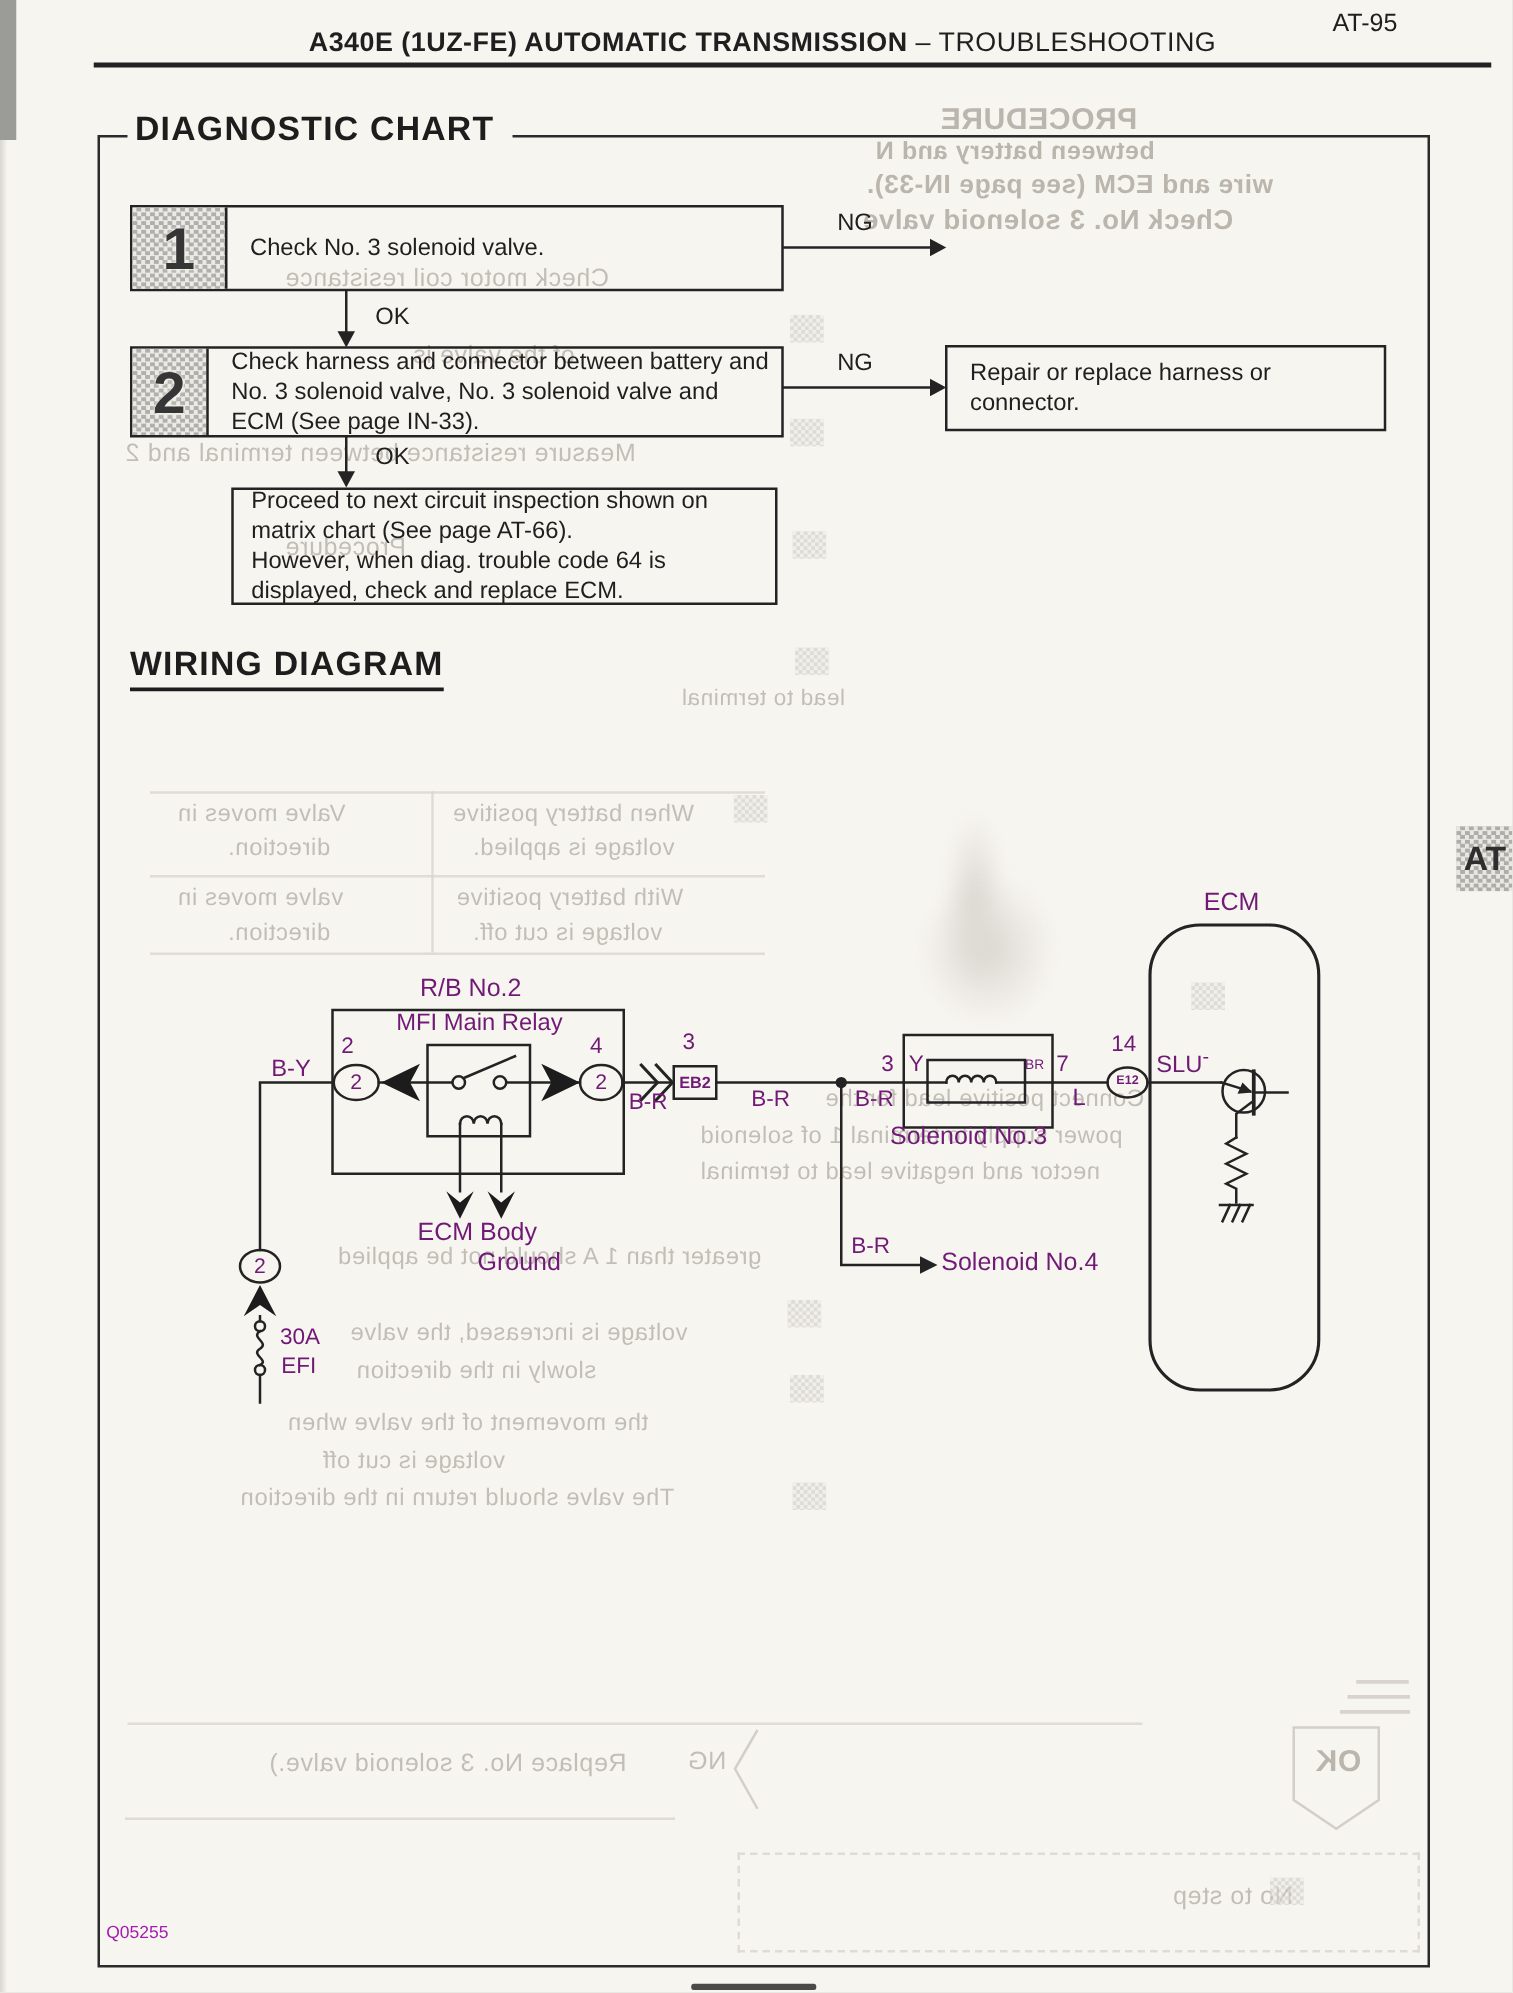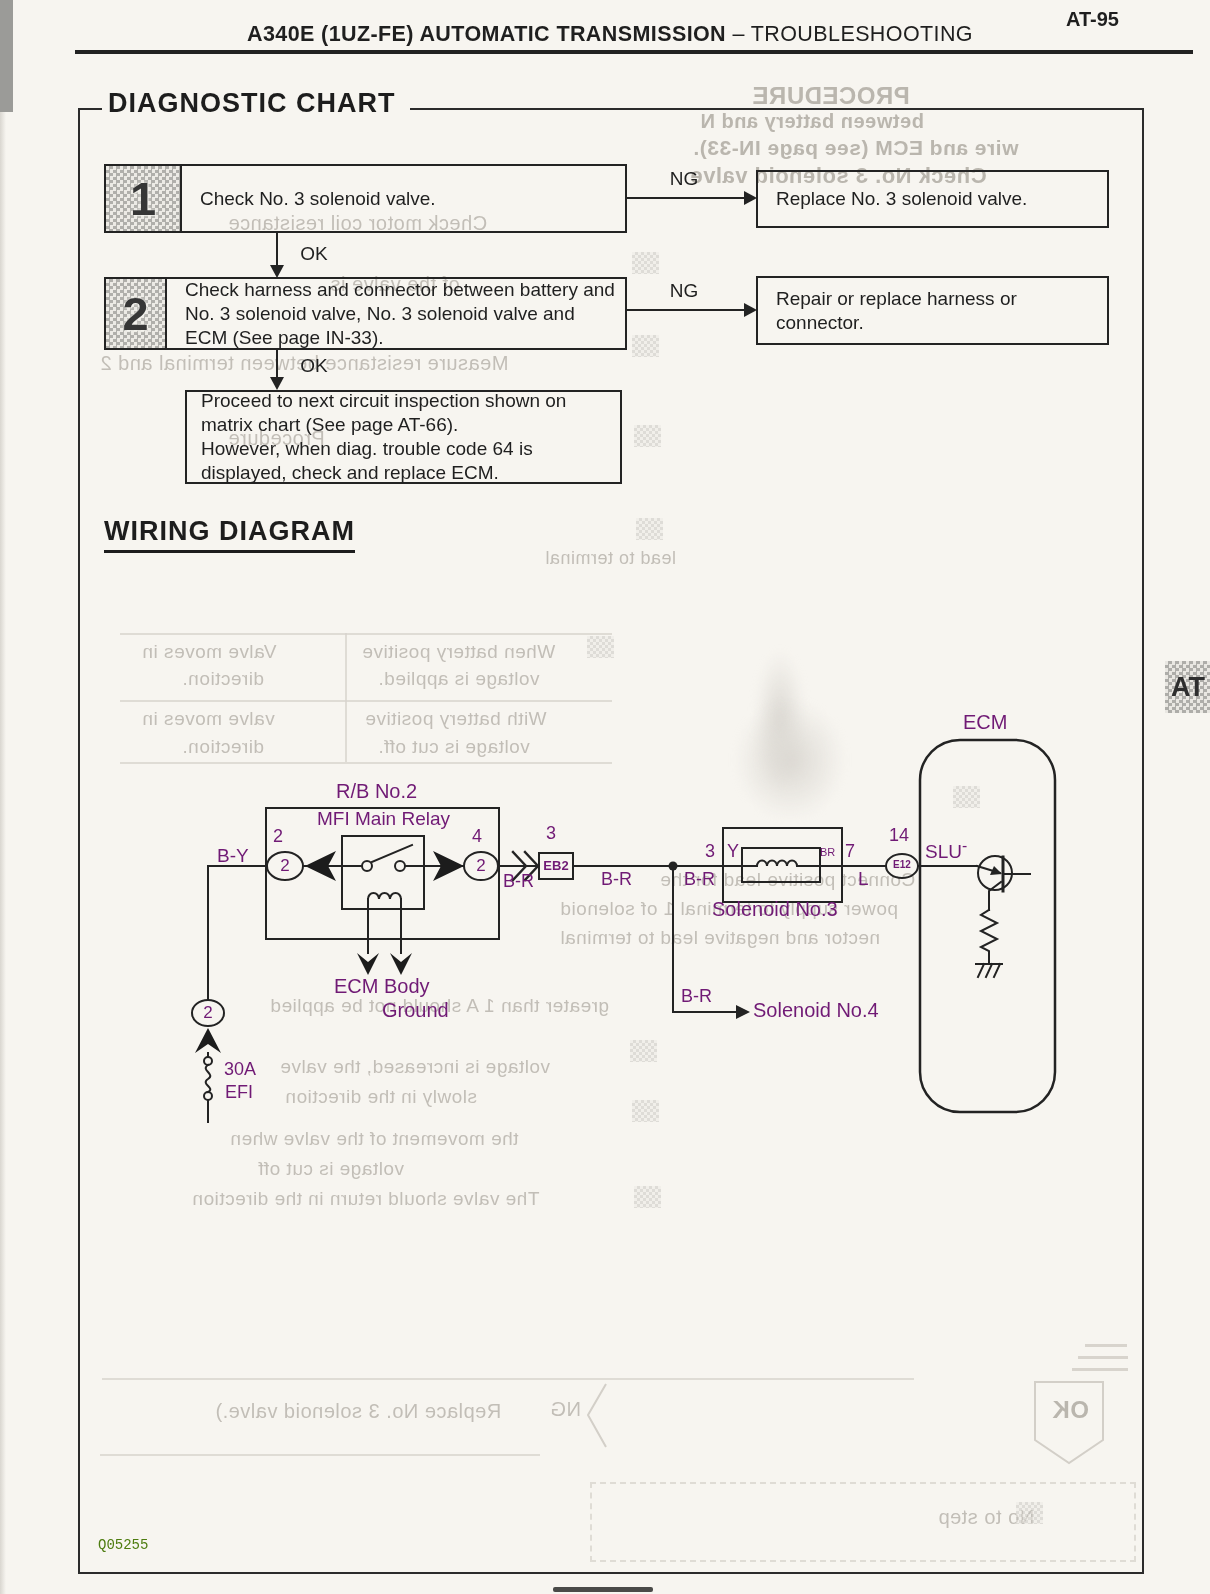--- a/index.html
+++ b/index.html
@@ -18,41 +18,41 @@
   .ghost-line{position:absolute;background:#d7d3cc;opacity:.75;}
   .ghost-dash-rect{position:absolute;border:2px dashed #dad6cf;opacity:.8;}
   .ghost-bar{position:absolute;background:#d8d4cd;height:3px;}
   .ghost-blob{position:absolute;border-radius:50%;filter:blur(5px);
       background:radial-gradient(closest-side,#dbd8d2,rgba(219,216,210,0));}
   
   .header-title{position:absolute;left:75px;top:22px;width:1070px;text-align:center;z-index:3;
       font-size:21.5px;letter-spacing:.4px;white-space:nowrap;}
   .ht-main{font-weight:bold;}
   .ht-sub{font-weight:normal;}
-  .page-num{position:absolute;left:1066px;top:8px;font-size:20px;font-weight:bold;z-index:3;}
+  .page-num{position:absolute;left:1066px;top:8px;font-size:20px;font-weight:normal;z-index:3;}
   .header-rule{position:absolute;left:75px;top:50px;width:1118px;height:4px;background:#222;z-index:3;}
   
   .outer-box{position:absolute;left:78px;top:108px;width:1062px;height:1462px;border:2.5px solid #2b2b2b;z-index:2;}
   .section-title{position:absolute;font-size:27px;font-weight:bold;letter-spacing:1px;color:#1d1d1d;z-index:3;white-space:nowrap;}
   .section-title.dc{left:102px;top:88px;background:#f7f5f0;padding:0 14px 0 6px;}
   .section-title.wd{left:104px;top:516px;border-bottom:3.5px solid #1d1d1d;padding-bottom:3px;}
   
   .flowbox{position:absolute;border:2px solid #232323;display:flex;align-items:center;z-index:2;box-sizing:border-box;}
   .numcell{width:74px;align-self:stretch;border-right:2px solid #232323;display:flex;align-items:center;justify-content:center;
       background:repeating-conic-gradient(#b0afab 0% 25%,#eceae5 0% 50%);background-size:7px 7px;
       font-size:47px;font-weight:bold;color:#363636;text-shadow:0 0 4px rgba(247,245,240,.95),1px 1px 0 rgba(247,245,240,.7);}
   .steptext{padding:6px 10px 6px 18px;font-size:19px;line-height:24px;}
   .okng{position:absolute;font-size:19px;z-index:3;width:44px;text-align:center;}
   
   .lbl{position:absolute;font-size:19px;color:#701a75;white-space:nowrap;z-index:3;}
   .pin{font-size:18px;}
   .conn{text-align:center;font-size:17px;}
   .tiny{font-size:11px;letter-spacing:0;}
   .cname{font-size:13px;font-weight:bold;text-align:center;}
-  .fig-id{position:absolute;left:98px;top:1537px;font-size:14px;color:#4d7c0f;z-index:3;font-family:Liberation Mono, monospace;}
+  .fig-id{position:absolute;left:85px;top:1537px;font-size:14px;color:#a21caf;z-index:3;}
   .at-tab{position:absolute;left:1165px;top:661px;width:45px;height:52px;z-index:4;display:flex;align-items:center;
       background:repeating-conic-gradient(#aeada9 0% 25%,#e9e7e2 0% 50%);background-size:7px 7px;
       font-size:27px;font-weight:bold;color:#2e2e2e;padding-left:6px;box-sizing:border-box;overflow:hidden;}
   svg.ink{position:absolute;left:0;top:0;z-index:2;pointer-events:none;}
   svg.ghost-svg{position:absolute;left:0;top:0;z-index:1;pointer-events:none;}
 </style>
 </head>
 <body>
 
 <div id="page">
@@ -131,23 +131,20 @@
   <div class="header-rule"></div>
 
   <div class="outer-box"></div>
   <div class="section-title wd">WIRING DIAGRAM</div>
   <div class="section-title dc">DIAGNOSTIC CHART</div>
 
   <div class="flowbox" style="left:104px;top:164px;width:523px;height:69px">
     <div class="numcell">1</div>
     <div class="steptext">Check No. 3 solenoid valve.</div>
   </div>
-  <div class="flowbox" style="left:756px;top:170px;width:353px;height:58px">
-    <div class="steptext">Replace No. 3 solenoid valve.</div>
-  </div>
   <div class="flowbox" style="left:104px;top:277px;width:523px;height:73px">
     <div class="numcell">2</div>
     <div class="steptext" style="max-width:430px">Check harness and connector between battery and No. 3 solenoid valve, No. 3 solenoid valve and ECM (See page IN-33).</div>
   </div>
   <div class="flowbox" style="left:756px;top:276px;width:353px;height:69px">
     <div class="steptext" style="max-width:320px">Repair or replace harness or connector.</div>
   </div>
   <div class="flowbox" style="left:185px;top:390px;width:437px;height:94px">
     <div class="steptext" style="padding-left:14px">
       <div>Proceed to next circuit inspection shown on matrix chart (See page AT-66).</div>

